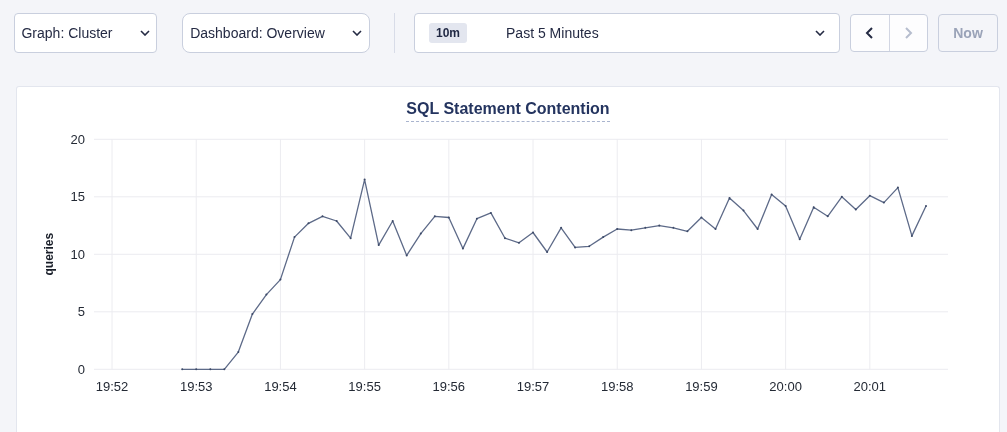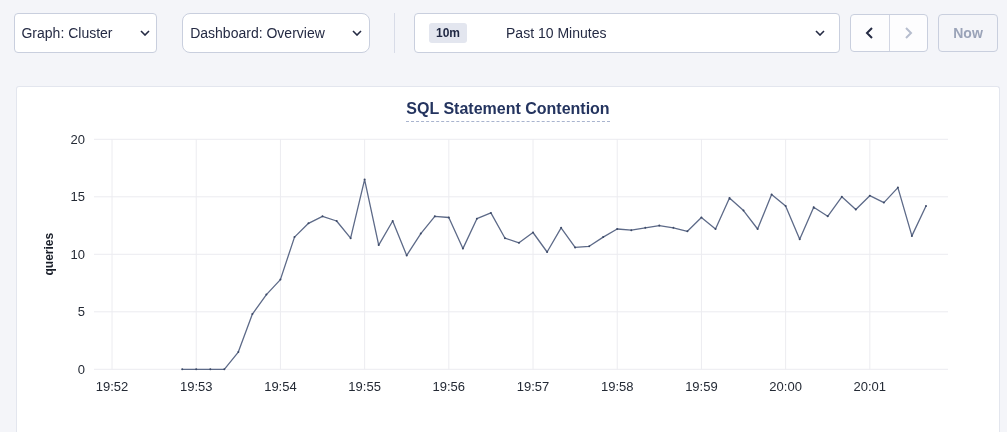--- a/index.html
+++ b/index.html
@@ -134,21 +134,21 @@
   <span>Dashboard: Overview</span>
   <svg class="chev-down" viewBox="0 0 10 6">
     <polyline points="1,1 5,5 9,1" fill="none" stroke="#242a43" stroke-width="1.6"></polyline>
   </svg>
 </div>
 
 <div class="toolbar-divider"></div>
 
 <div class="dd" id="time-dd">
   <span class="time-badge">10m</span>
-  <span class="time-label">Past 10 Minutes</span>
+  <span class="time-label">Past 5 Minutes</span>
   <svg class="chev-down" viewBox="0 0 10 6">
     <polyline points="1,1 5,5 9,1" fill="none" stroke="#242a43" stroke-width="1.6"></polyline>
   </svg>
 </div>
 
 <div class="nav-group">
   <div class="nav-cell">
     <svg width="9" height="12" viewBox="0 0 9 12">
       <polyline points="7,1 2,6 7,11" fill="none" stroke="#242a43" stroke-width="2"></polyline>
     </svg>

